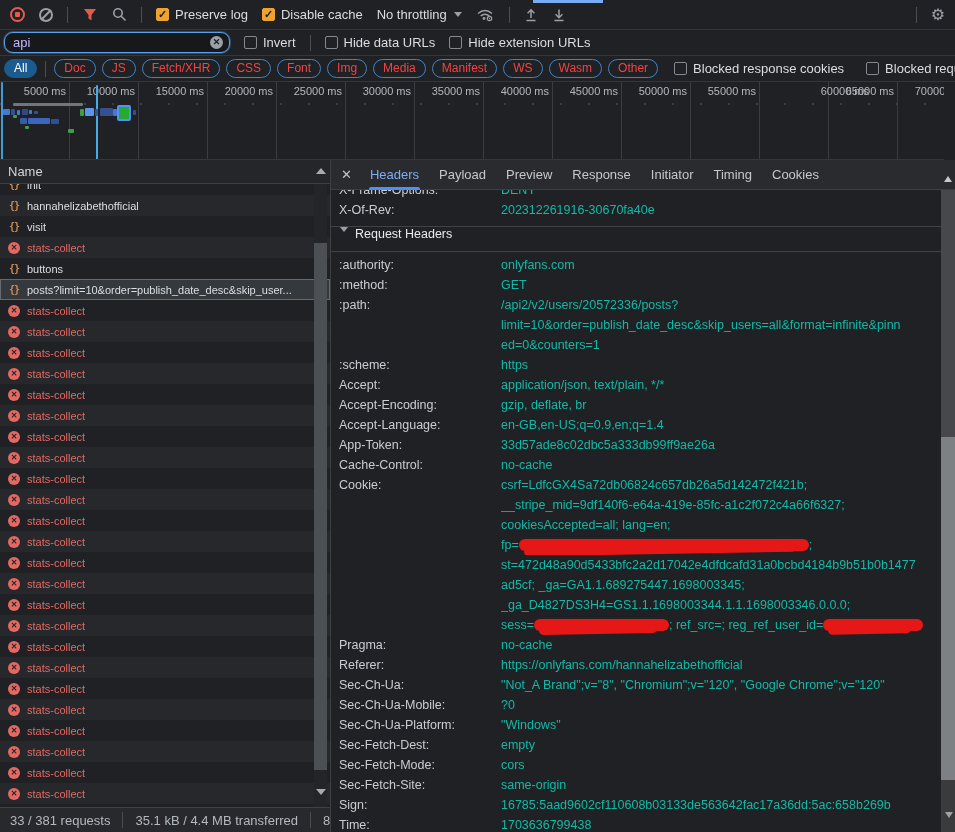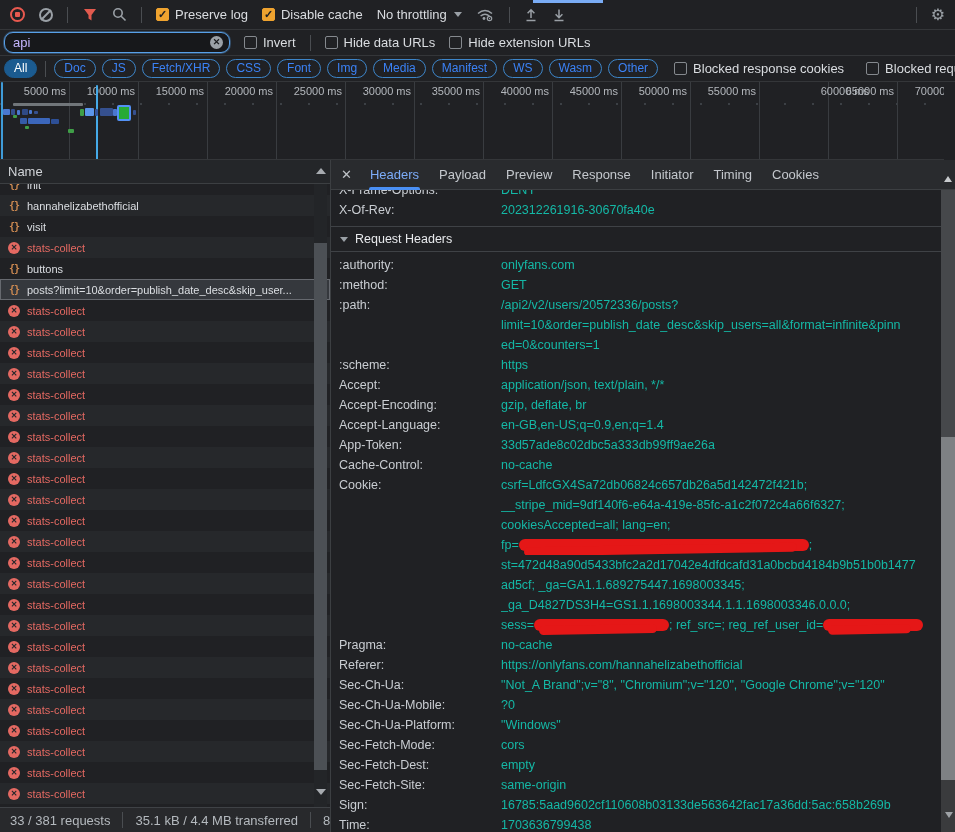--- a/index.html
+++ b/index.html
@@ -26,21 +26,21 @@
 
   
   #filter-row{position:absolute;left:0;top:30px;width:955px;height:26px;display:flex;align-items:center;gap:14px;padding:0 4px;border-bottom:1px solid #343639}
   #filter-wrap{position:relative;width:226px;height:21px;flex:none}
   #filter-input{width:100%;height:100%;background:#17181b;border:1px solid #58a0e8;border-radius:9px;color:#c4b5fd;font-family:"Liberation Sans",sans-serif;font-size:13px;padding:0 24px 0 8px;outline:none;box-shadow:0 0 0 1px rgba(88,160,232,.35)}
   .clear-ic{position:absolute;right:7px;top:4px;width:13px;height:13px;border-radius:50%;background:#9aa0a6;color:#17181b;font-size:9px;line-height:13px;text-align:center;font-weight:bold}
 
   
   #types-row{position:absolute;left:0;top:56px;width:955px;height:26px;display:flex;align-items:center;padding:0 4px;border-bottom:1px solid #343639}
   #pills{display:flex;align-items:center;gap:6px}
-  .pill{height:19px;line-height:17px;padding:0 9px;border:1px solid #3d85c8;border-radius:10px;font-size:12px;color:#3b82f6;white-space:nowrap;cursor:pointer}
+  .pill{height:19px;line-height:17px;padding:0 9px;border:1px solid #3d85c8;border-radius:10px;font-size:12px;color:#ef4444;white-space:nowrap;cursor:pointer}
   .pill.active{background:#1b5b90;border-color:#1b5b90;color:#fff}
   .pill-sep{margin:0 2px}
   #type-checks{display:flex;align-items:center;gap:22px;margin-left:16px}
   .tc{display:flex;align-items:center;gap:6px;color:#dadde1;white-space:nowrap}
 
   
   #overview{position:absolute;left:0;top:82px;width:944px;height:78px;border-bottom:1px solid #343639;overflow:hidden}
   .tl-label{position:absolute;top:3px;width:66px;text-align:right;font-size:11px;color:#b3b7bc;white-space:nowrap}
   .tl-line{position:absolute;top:0;bottom:0;width:1px;background:#393c40}
   .tl-dots{position:absolute;left:0;right:0;top:21px;height:2px;background:repeating-linear-gradient(90deg,#3c4045 0 2px,transparent 2px 28px)}
@@ -78,21 +78,21 @@
   .dtab{padding:0 10px;height:30px;line-height:30px;color:#c4c8cd;font-size:13px;position:relative;cursor:pointer;white-space:nowrap}
   .dtab.active{color:#7cacf8}
   .dtab.active::after{content:"";position:absolute;left:9px;right:9px;bottom:0;height:3px;background:#4a90f5;border-radius:2px 2px 0 0}
   #dcontent{position:absolute;left:0;top:30px;right:0;bottom:0;overflow:hidden}
   .h-row{display:flex;padding:0 18px 0 8px;line-height:20px;font-size:12.5px}
   .h-name{flex:0 0 162px;color:#c9cdd2;white-space:nowrap}
   .h-val{flex:1;min-width:0;color:#14b8a6}
   .v-line{height:20px;white-space:nowrap;overflow:hidden}
   #resp-rows{margin-top:-10px}
   .sec-divider{border-top:1px solid #3f4246;margin-top:6px}
-  .sec-head{height:25px;display:flex;align-items:center;gap:7px;padding-left:9px;border-bottom:1px solid #3f4246;cursor:pointer}
+  .sec-head{height:25px;display:flex;gap:7px;padding-left:9px;border-bottom:1px solid #3f4246;cursor:pointer}
   .sec-tri{width:0;height:0;border-left:4px solid transparent;border-right:4px solid transparent;border-top:5px solid #9aa0a6}
   .sec-title{color:#e8eaed;font-size:12.5px}
   #reqh-rows{margin-top:3px}
   .redact{display:inline-block;height:12px;border-radius:7px;background:#e51717;vertical-align:-2px;position:relative}
   .redact::after{content:"";position:absolute;left:5px;right:12px;top:6px;height:9px;border-radius:5px;background:#e51717;transform:rotate(-1deg)}
 
   
   #rsb-up{position:absolute;right:3px;top:16px}
   #rsb-track-a{position:absolute;right:0;top:30px;width:14px;height:247px;background:#46484b}
   #rsb-thumb{position:absolute;right:0;top:277px;width:14px;height:343px;background:#7e8184;cursor:pointer}
@@ -592,29 +592,29 @@
             <div class="v-line">?0</div>
           </div>
         </div>
         <div class="h-row">
           <div class="h-name">Sec-Ch-Ua-Platform:</div>
           <div class="h-val">
             <div class="v-line">"Windows"</div>
           </div>
         </div>
         <div class="h-row">
+          <div class="h-name">Sec-Fetch-Dest:</div>
+          <div class="h-val">
+            <div class="v-line">empty</div>
+          </div>
+        </div>
+        <div class="h-row">
           <div class="h-name">Sec-Fetch-Mode:</div>
           <div class="h-val">
             <div class="v-line">cors</div>
-          </div>
-        </div>
-        <div class="h-row">
-          <div class="h-name">Sec-Fetch-Dest:</div>
-          <div class="h-val">
-            <div class="v-line">empty</div>
           </div>
         </div>
         <div class="h-row">
           <div class="h-name">Sec-Fetch-Site:</div>
           <div class="h-val">
             <div class="v-line">same-origin</div>
           </div>
         </div>
         <div class="h-row">
           <div class="h-name">Sign:</div>

